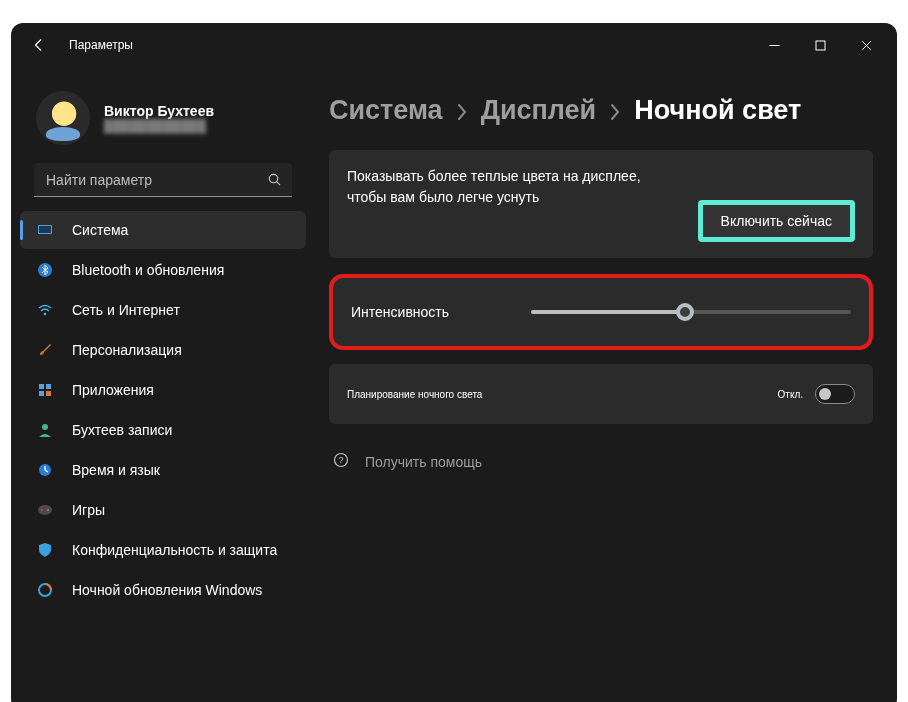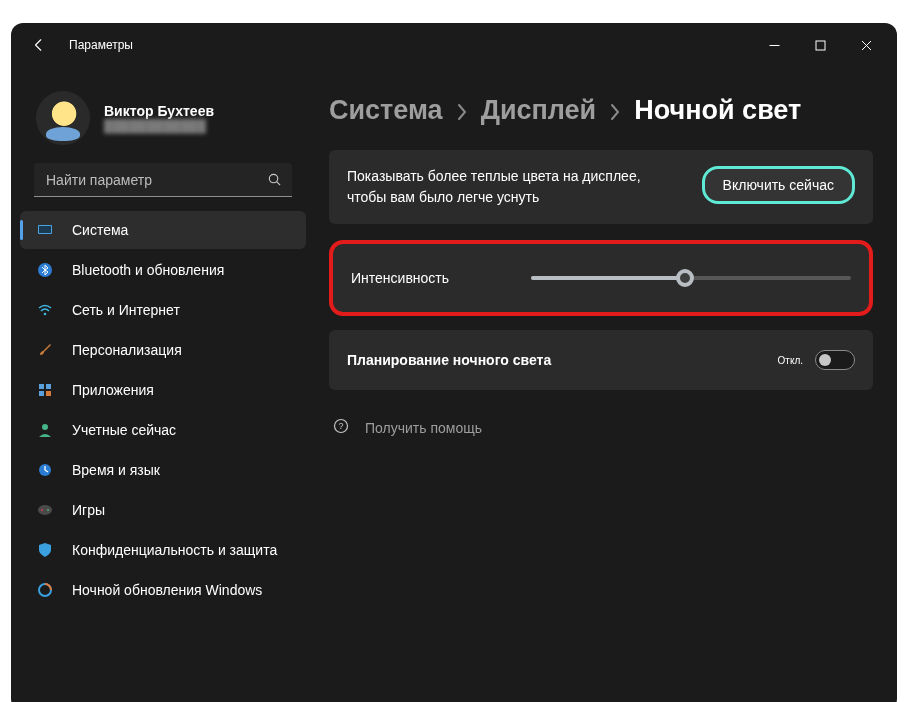--- a/index.html
+++ b/index.html
@@ -156,27 +156,28 @@
     gap: 18px;
   }
   .card-text {
     font-size: 14px;
     color: #ffffff;
     line-height: 1.5;
     flex: 1;
   }
   .btn-outline {
     background: #343434;
-    border: 3px solid #5eead4;
+    border: 5px solid #5eead4;
     color: #fff;
     font-size: 14px;
     padding: 8px 18px;
-    border-radius: 16px;
+    border-radius: 4px;
     cursor: pointer;
     white-space: nowrap;
+    margin-top: 34px;
   }
 
   .highlight-card {
     border: 4px solid #e21b1b;
     border-radius: 14px;
     margin-top: 16px;
     padding: 24px 18px;
     background: #2b2b2b;
     display: flex;
     align-items: center;
@@ -213,21 +214,21 @@
   }
 
   .plan-card {
     background: #2b2b2b;
     border-radius: 6px;
     padding: 20px 18px;
     margin-top: 14px;
     display: flex;
     align-items: center;
   }
-  .plan-card .label { font-size: 14px; flex:1;font-weight:bold; }
+  .plan-card .label { font-size: 10px; flex:1; }
   .toggle-state { font-size: 10px; color:#fff; margin-right: 12px; }
   .toggle {
     width: 40px; height: 20px;
     background: #1b1b1b;
     border: 1px solid #8a8a8a;
     border-radius: 10px;
     position: relative;
     cursor: pointer;
   }
   .toggle::after {
@@ -347,21 +348,21 @@
             </span>
           <span>Приложения</span>
         </div>
         <div class="nav-item">
           <span class="nav-icon">
               <svg viewBox="0 0 16 16">
                 <circle cx="8" cy="5" r="3" fill="#46b58a"></circle>
                 <path d="M2 15 Q8 9 14 15 Z" fill="#46b58a"></path>
               </svg>
             </span>
-          <span>Учетные сейчас</span>
+          <span>Бухтеев записи</span>
         </div>
         <div class="nav-item">
           <span class="nav-icon">
               <svg viewBox="0 0 16 16">
                 <circle cx="8" cy="8" r="6" fill="#2b7cd3"></circle>
                 <path d="M8 4 V8 L11 10" stroke="#fff" stroke-width="1.3" fill="none"></path>
               </svg>
             </span>
           <span>Время и язык</span>
         </div>

